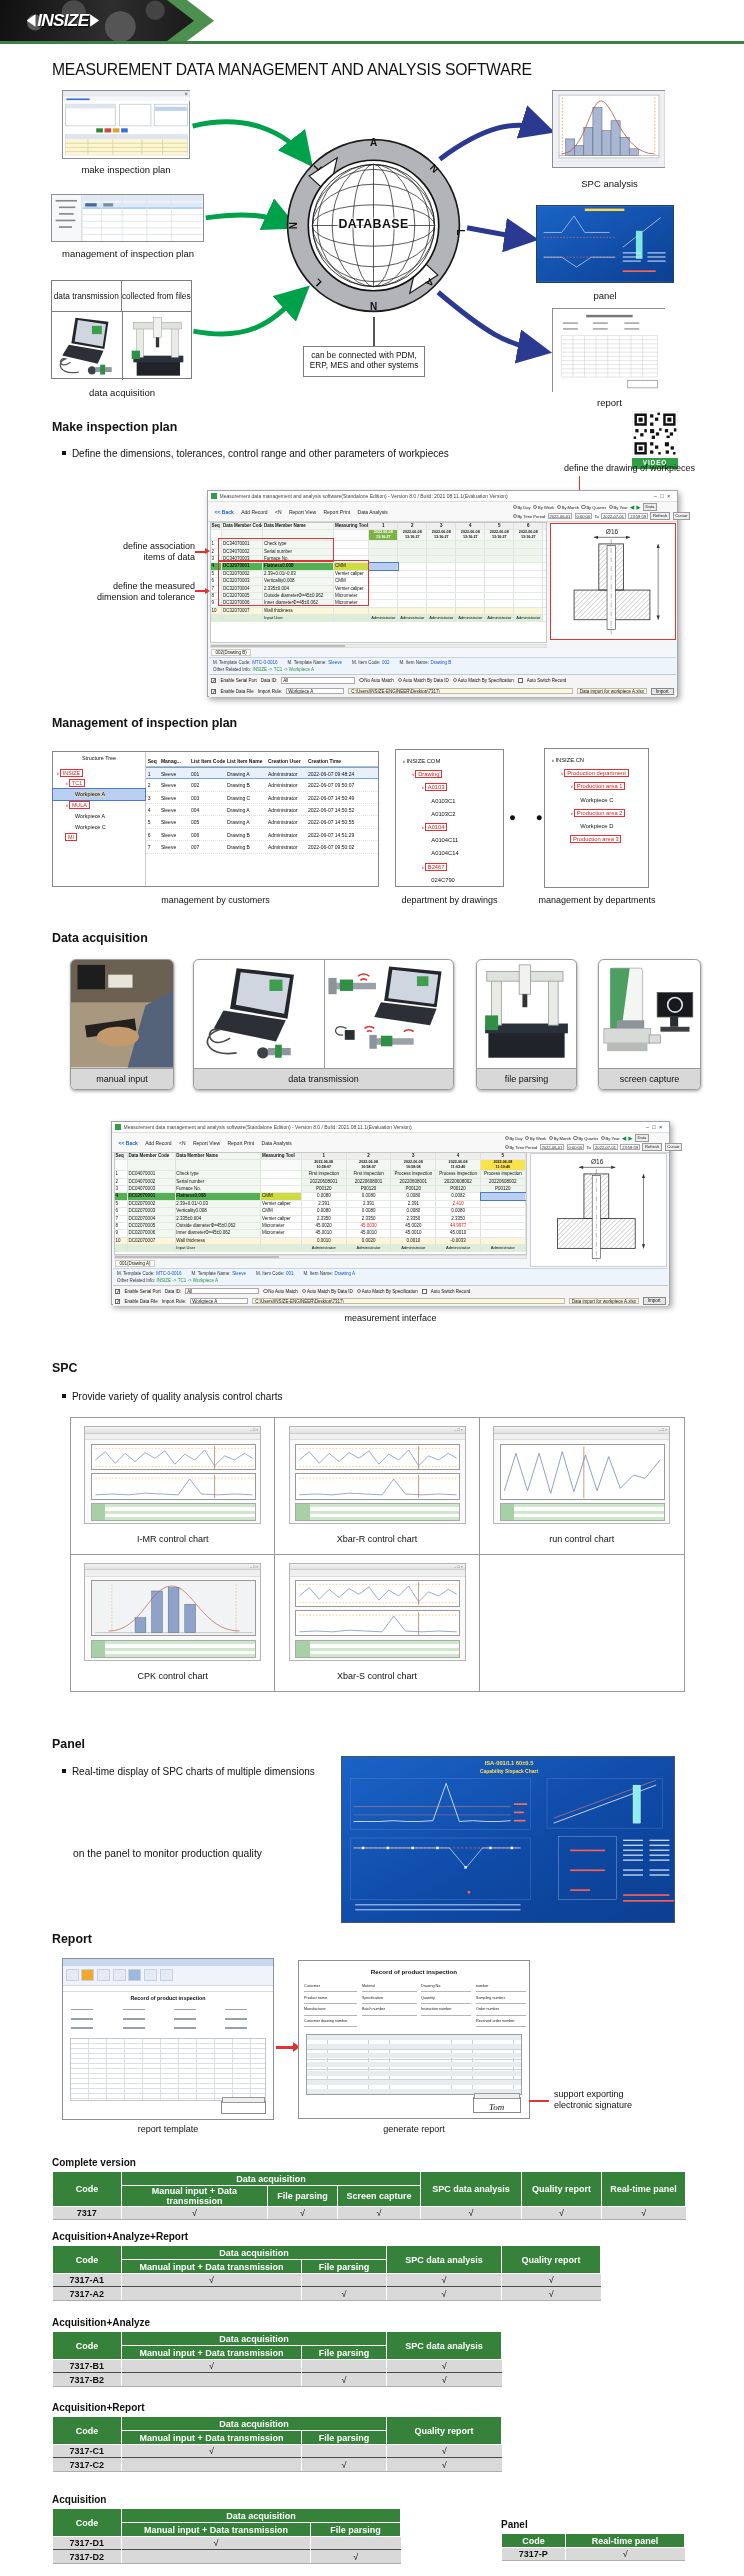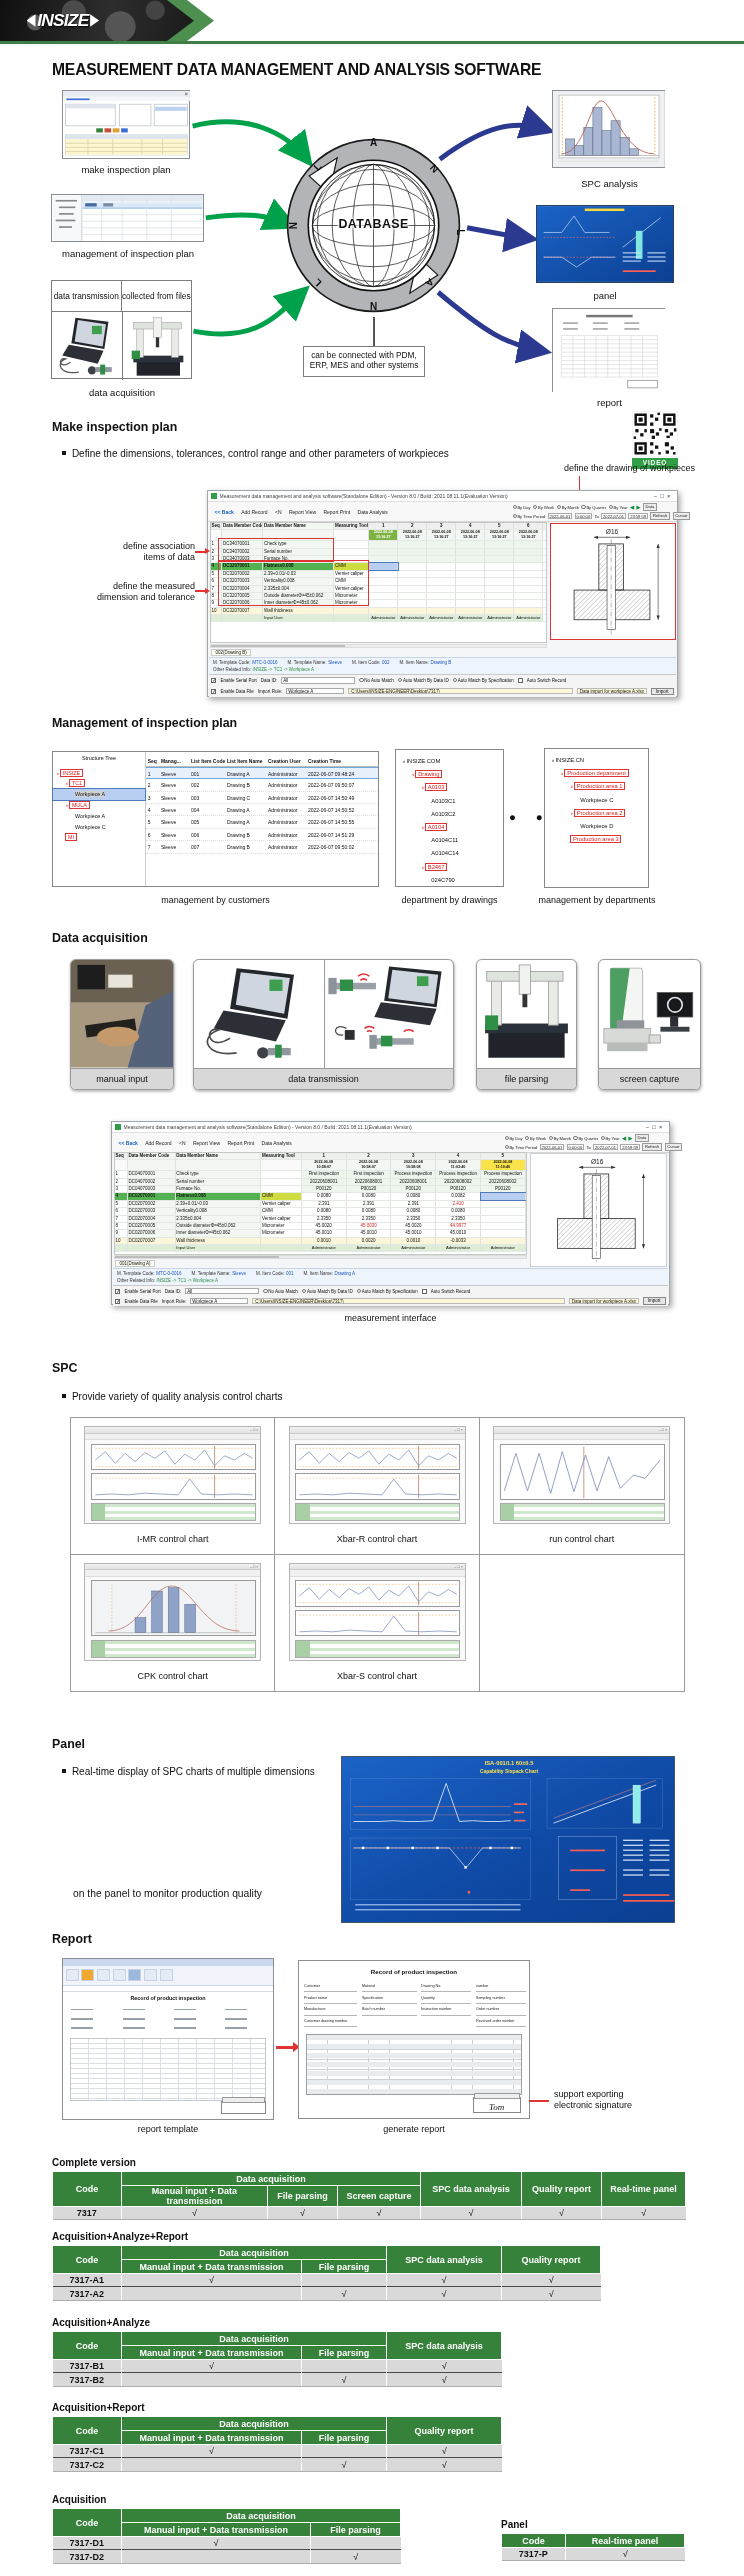--- a/index.html
+++ b/index.html
@@ -18,21 +18,21 @@
  radial-gradient(circle at 18% 55%,#5a5a5a 0 7.4px,transparent 8.3px),
  radial-gradient(circle at 38% 30%,#4b4b4b 0 11.6px,transparent 12.4px),
  radial-gradient(circle at 62% 65%,#555 0 15px,transparent 15.7px),
  radial-gradient(circle at 80% 25%,#444 0 9px,transparent 10px),
  linear-gradient(100deg,#101010,#2d2d2d 55%,#1b1b1b);
  clip-path:polygon(0 0,167px 0,194px 20.7px,167px 41px,0 41px)}
 .logo{position:absolute;left:26.5px;top:10px;font-size:17.4px;font-style:italic;font-weight:bold;color:#fff;letter-spacing:-0.8px;display:flex;align-items:center;gap:1.7px;text-shadow:0.8px 0.8px 1.7px #000}
 .tri{width:9px;height:12.4px;background:#fff;display:inline-block}
 .tri.l{clip-path:polygon(100% 0,0 50%,100% 100%)}
 .tri.r{clip-path:polygon(0 0,100% 50%,0 100%)}
-.title{position:absolute;left:52px;top:61px;font-size:15.7px;font-weight:bold;letter-spacing:-0.2px}
+.title{position:absolute;left:52px;top:61px;font-size:15.7px;font-weight:normal;letter-spacing:-0.2px}
 
 .diag{position:absolute;left:0;top:83px;width:744px;height:335px}
 .dlabel{position:absolute;font-size:9.5px;text-align:center}
 .thumb{position:absolute;background:#fff;border:0.8px solid #8a8f96}
 .globe{position:absolute;left:281px;top:50px;width:185px;height:185px}
 .dbtxt{position:absolute;left:0;top:84px;width:185px;text-align:center;font-size:12.4px;font-weight:bold;letter-spacing:0.4px;text-shadow:0 0 2.5px #fff,0 0 2.5px #fff,0 0 3.3px #fff,0 0 4.1px #fff}
 .rl{position:absolute;width:13.2px;height:13.2px;font-size:10px;font-weight:bold;text-align:center;line-height:13.2px}
 .rl.p0{left:86px;top:2.5px}.rl.p1{left:142px;top:27px;transform:rotate(45deg)}
 .rl.p2{left:166px;top:86px;transform:rotate(90deg)}.rl.p3{left:142px;top:143px;transform:rotate(135deg)}
 .rl.p4{left:86px;top:167px}.rl.p5{left:30px;top:143px;transform:rotate(-135deg)}
@@ -1328,21 +1328,21 @@
           </div>
 
           <div class="grid"></div>
         </div>
         <div class="spcap">Xbar-S control chart</div>
       </div>
   </div>
 
   <div class="abs h2" style="left:52px;top:1737px">Panel</div>
   <div class="abs bullet" style="left:62px;top:1766px">Real-time display of SPC charts of multiple dimensions</div>
-  <div class="abs" style="left:73px;top:1888px;font-size:10.3px">on the panel to monitor production quality</div>
+  <div class="abs" style="left:73px;top:1848px;font-size:10.3px">on the panel to monitor production quality</div>
   <div class="pscreen">
     <svg width="334" height="167" viewBox="0 0 404 202">
       <defs>
           <linearGradient id="pg" x1="0" y1="0" x2="1" y2="1">
             <stop offset="0" stop-color="#1b63c7"></stop>
             <stop offset=".55" stop-color="#0f4aa6"></stop>
             <stop offset="1" stop-color="#0b3f91"></stop>
           </linearGradient>
         </defs>
       <rect width="404" height="202" fill="url(#pg)"></rect>

